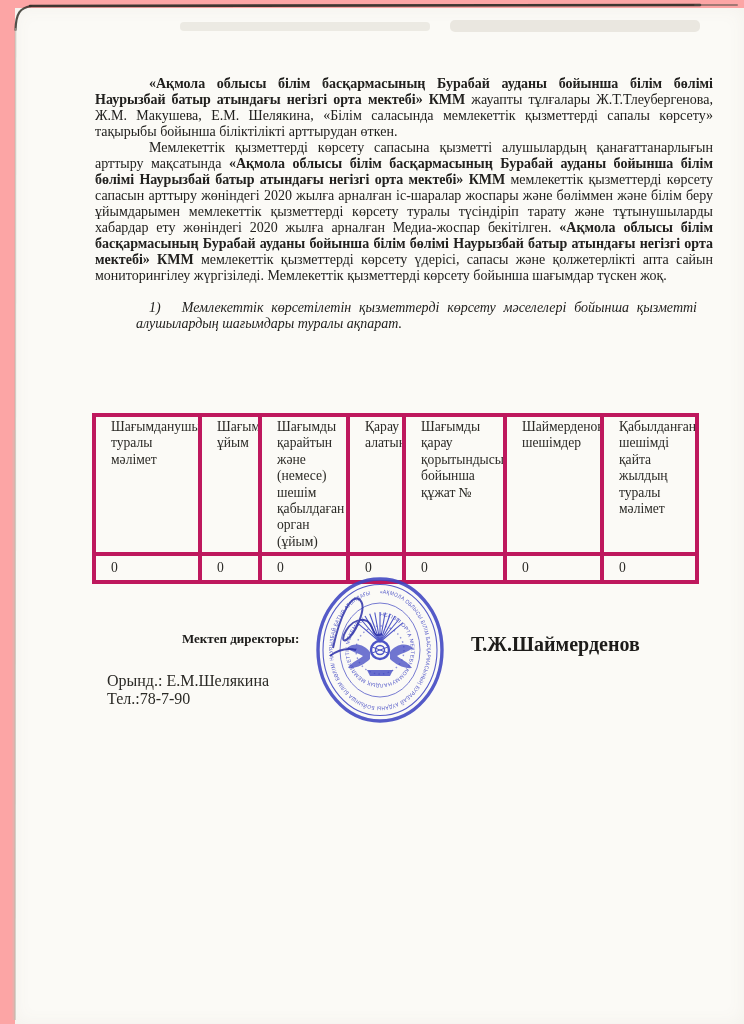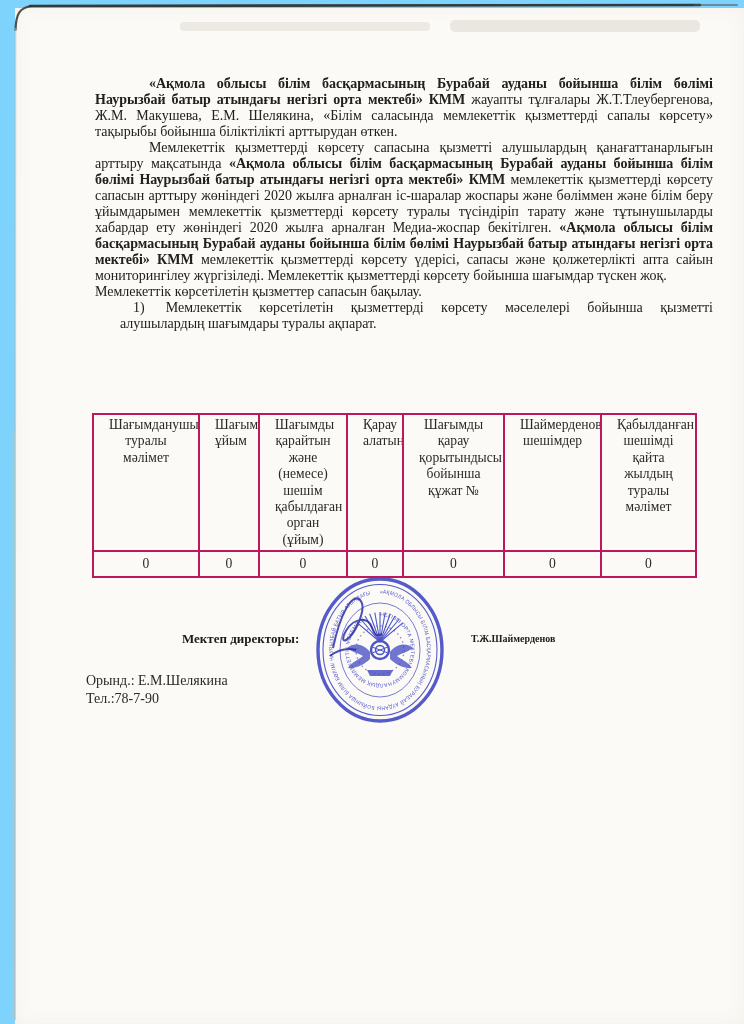--- a/index.html
+++ b/index.html
@@ -1,51 +1,51 @@
 <!DOCTYPE html>
 <html><head>
 <meta charset="utf-8">
 <style>
   html,body{margin:0;padding:0;}
   body{background:#e7e4de;width:744px;height:1024px;overflow:hidden;}
   .canvas{
     position:relative;width:744px;height:1024px;
     font-family:"Liberation Serif","DejaVu Serif",serif;
-    background:#7dd3fc;
+    background:#fca5a5;
   }
   .page{
     position:absolute;left:15px;top:8px;width:729px;height:1016px;
     background:#fbfaf6;
     box-shadow:inset 0 0 18px rgba(120,110,90,.06);
   }
   .artifacts{position:absolute;left:0;top:0;width:744px;height:1024px;pointer-events:none;}
   .content{
     position:absolute;left:95px;top:76px;width:618px;
     color:#21201e;font-size:14px;line-height:16px;text-align:justify;
   }
   p.para{margin:0;}
   p.para.ind{text-indent:54px;}
   .b{font-weight:bold;}
-  .list-item{margin:0;padding-left:25px;}
+  .list-item{margin:16px;padding-left:25px;font-style:italic;}
   .list-item .num{display:inline-block;text-indent:0;margin-left:13px;}
   .list-item .gap{display:inline-block;width:21px;}
   table.cmp{
     position:absolute;left:92px;top:413px;width:603px;
     border-collapse:collapse;table-layout:fixed;
     color:#2a2925;font-size:13.6px;
   }
   table.cmp td{
-    border:2px solid #be185d;text-align:center;vertical-align:top;
+    border:4px solid #be185d;vertical-align:top;
     padding:2px 15px;line-height:16.4px;overflow:hidden;
   }
   table.cmp tr.hdr td{height:128px;}
   table.cmp tr.zeros td{height:20px;vertical-align:middle;line-height:18px;}
   .sig-title{position:absolute;left:182px;top:631px;font-weight:bold;font-size:13px;color:#1d1c1a;}
-  .sig-name{position:absolute;left:471px;top:633px;font-weight:bold;font-size:10px;color:#1d1c1a;}
-  .footer-lines{position:absolute;left:86px;top:672px;font-size:14px;line-height:18px;color:#2a2925;}
+  .sig-name{position:absolute;left:471px;top:633px;font-weight:bold;font-size:20px;color:#1d1c1a;}
+  .footer-lines{position:absolute;left:107px;top:672px;font-size:16px;line-height:18px;color:#2a2925;}
   .stamp{position:absolute;left:308px;top:570px;width:150px;height:160px;}
   .smudge1{position:absolute;left:180px;top:22px;width:250px;height:9px;background:#eceae3;border-radius:4px;}
   .smudge2{position:absolute;left:450px;top:20px;width:250px;height:12px;background:#eae7e0;border-radius:5px;}
 </style>
 </head>
 <body>
 
 <div class="canvas">
 
   <div class="page"></div>
@@ -58,21 +58,20 @@
     <path d="M 695 5 L 737 5" stroke="#55534c" stroke-width="2" fill="none" stroke-linecap="round" opacity="0.55"></path>
     <path d="M 31 6 C 20 8 16 13 15.5 30" stroke="#34322c" stroke-width="2.2" fill="none" stroke-linecap="round" opacity="0.85"></path>
     <path d="M 15.5 28 L 15 1020" stroke="#b7b2a7" stroke-width="1.6" fill="none" opacity="0.6"></path>
     <path d="M 14 430 L 14 1020" stroke="#c8c3b8" stroke-width="3" fill="none" opacity="0.35"></path>
   </svg>
 
   <div class="content">
     <div id="paras">
         <p class="para ind"><span class="b">«Ақмола облысы білім басқармасының Бурабай ауданы бойынша  білім бөлімі Наурызбай батыр атындағы негізгі орта  мектебі» КММ</span><span> жауапты тұлғалары Ж.Т.Тлеубергенова, Ж.М. Макушева, Е.М. Шелякина, «Білім саласында мемлекеттік қызметтерді сапалы көрсету» тақырыбы бойынша біліктілікті арттырудан өткен.</span></p>
         <p class="para ind"><span>Мемлекеттік қызметтерді көрсету сапасына қызметті алушылардың қанағаттанарлығын арттыру мақсатында  </span><span class="b">«Ақмола облысы білім басқармасының Бурабай ауданы бойынша білім бөлімі Наурызбай батыр атындағы негізгі орта  мектебі» КММ</span><span> мемлекеттік қызметтерді көрсету сапасын арттыру жөніндегі 2020 жылға арналған іс-шаралар жоспары және бөліммен және білім беру ұйымдарымен мемлекеттік қызметтерді көрсету туралы түсіндіріп тарату және тұтынушыларды хабардар ету жөніндегі 2020 жылға арналған Медиа-жоспар бекітілген. </span><span class="b">«Ақмола облысы білім басқармасының Бурабай ауданы бойынша білім бөлімі Наурызбай батыр атындағы негізгі орта  мектебі» КММ</span><span>  мемлекеттік қызметтерді көрсету үдерісі, сапасы және қолжетерлікті апта сайын мониторингілеу жүргізіледі. Мемлекеттік қызметтерді көрсету бойынша шағымдар түскен жоқ.</span></p>
-        <p class="para"><span>Мемлекеттік көрсетілетін қызметтер сапасын бақылау.</span></p>
       </div>
     <div class="list-item">
       <span class="num">1)</span><span class="gap"></span><span>Мемлекеттік көрсетілетін қызметтерді көрсету мәселелері бойынша қызметті алушылардың шағымдары туралы ақпарат.</span>
     </div>
   </div>
 
   <table class="cmp">
     <colgroup>
       <col style="width:106px">
         <col style="width:60px">

